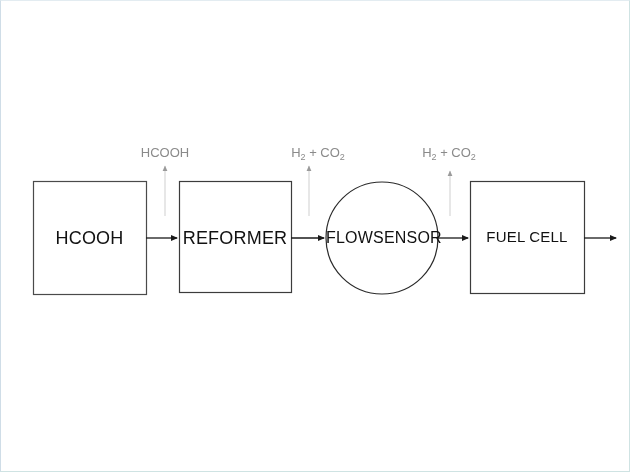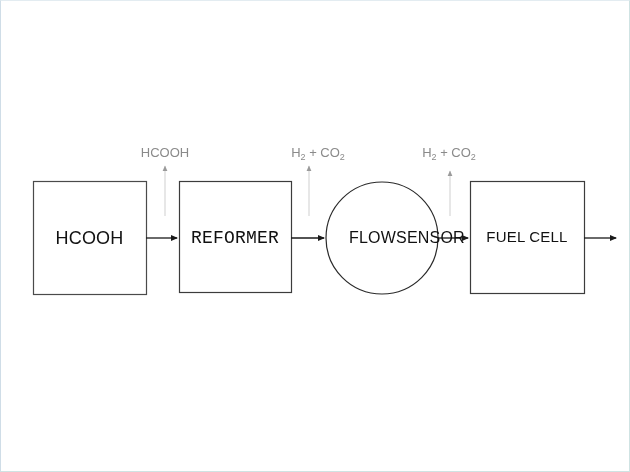--- a/index.html
+++ b/index.html
@@ -88,23 +88,23 @@
 
     <line x1="164" y1="215" x2="164" y2="165" stroke="#d3d3d3" stroke-width="1.1" marker-end="url(#arrowhead-gray)"></line>
 
     <line x1="308" y1="215" x2="308" y2="165" stroke="#d3d3d3" stroke-width="1.1" marker-end="url(#arrowhead-gray)"></line>
 
     <line x1="449" y1="215" x2="449" y2="170" stroke="#d3d3d3" stroke-width="1.1" marker-end="url(#arrowhead-gray)"></line>
   </svg>
 
   <div class="node-label" style="left:32px; top:228px; width:113px; font-size:18px;">HCOOH</div>
 
-  <div class="node-label" style="left:178px; top:228px; width:112px; font-size:18px;font-family:Liberation Mono, monospace;">REFORMER</div>
+  <div class="node-label" style="left:178px; top:228px; width:112px; font-size:18px;">REFORMER</div>
 
-  <div class="node-label" style="left:325px; top:229px; width:112px; font-size:16px;padding-left:23px;">FLOWSENSOR</div>
+  <div class="node-label" style="left:325px; top:229px; width:112px; font-size:16px;">FLOWSENSOR</div>
 
   <div class="node-label" style="left:469px; top:228px; width:114px; font-size:15px;">FUEL CELL</div>
 
   <div class="flow-label" style="left:114px; top:145px; width:100px;">
     <span>HCOOH</span>
   </div>
 
   <div class="flow-label" style="left:267px; top:145px; width:100px;">
     <span>H</span><sub>2</sub><span> + CO</span><sub>2</sub>
   </div>

